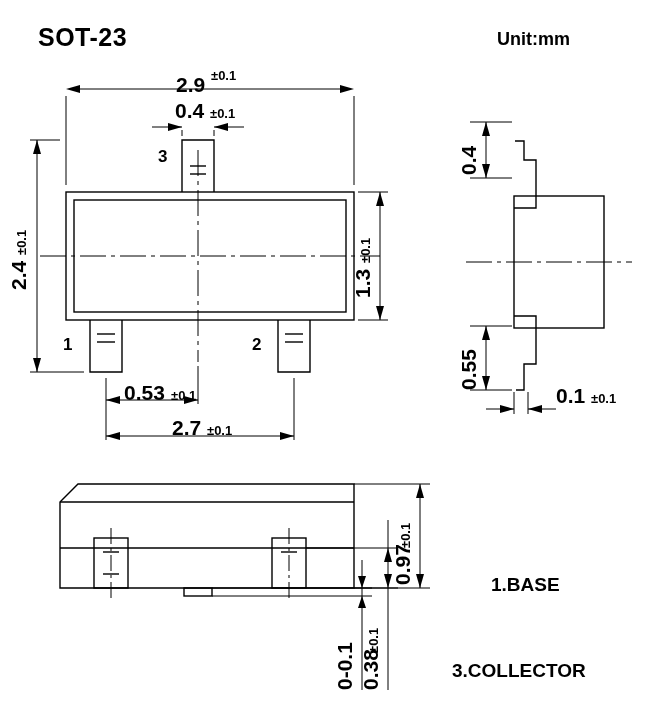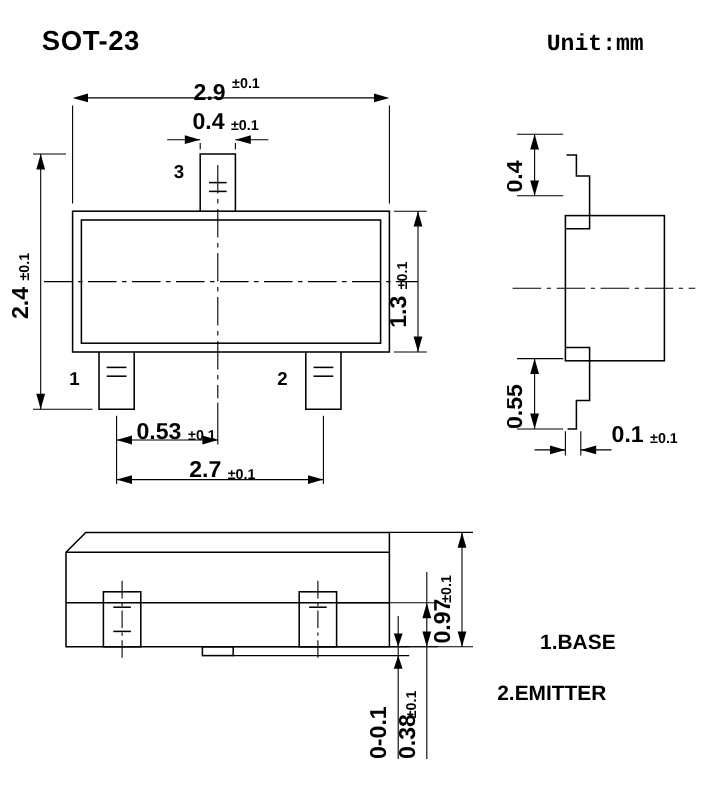--- a/index.html
+++ b/index.html
@@ -23,23 +23,22 @@
     white-space: nowrap;
     line-height: 1;
   }
   .title {
     font-size: 25px;
     font-weight: bold;
     letter-spacing: 0.5px;
     text-align: right;
   }
   .unit {
-    font-size: 21px;
-    font-weight: bold;
-    font-family: Liberation Mono, monospace;
+    font-size: 18px;
+    font-weight: bold;
   }
   .dim {
     font-size: 21px;
     font-weight: bold;
   }
   .tol {
     font-size: 13px;
     font-weight: bold;
   }
   .pin {
@@ -287,15 +286,15 @@
 
   <div class="dimgroup rot90" style="left:354px; top:690px;">
     <span class="txt dim" style="left:0; top:-20px;">0-0.1</span>
   </div>
 
   <div class="txt pin" style="left:63px; top:336px;">1</div>
   <div class="txt pin" style="left:252px; top:336px;">2</div>
   <div class="txt pin" style="left:158px; top:148px;">3</div>
 
   <div class="txt legend" style="left:452px; top:575px;margin-left:39px;">1.BASE</div>
-  <div class="txt legend" style="left:452px; top:621px;">2.EMITTER</div>
+  <div class="txt legend" style="left:452px; top:661px;">3.COLLECTOR</div>
 
 </div>
 
 </body></html>

